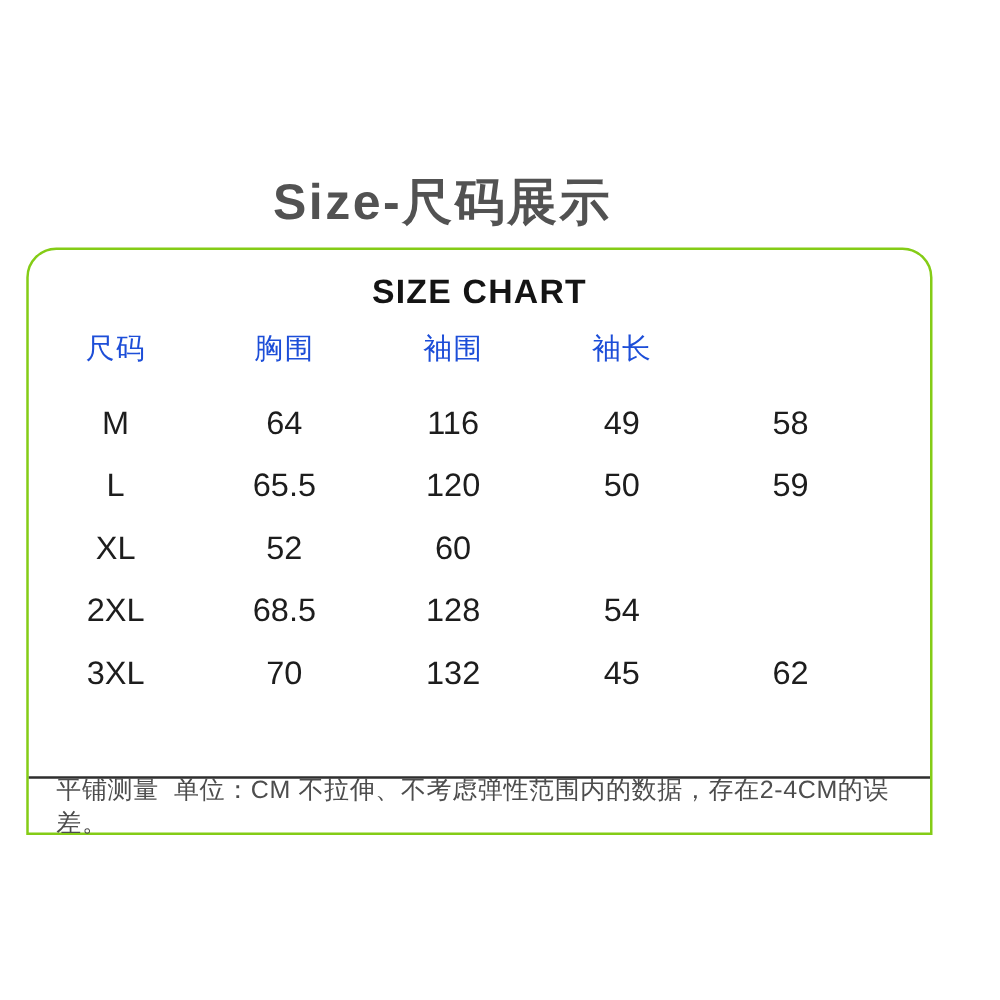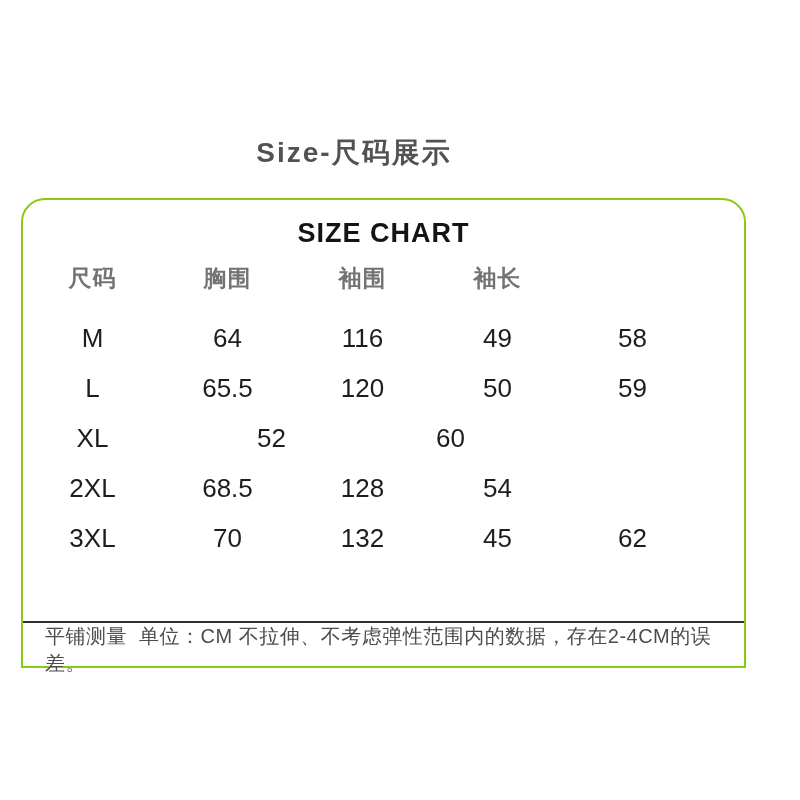--- a/index.html
+++ b/index.html
@@ -11,21 +11,21 @@
     background: #ffffff;
     font-family: "Liberation Sans", "DejaVu Sans", sans-serif;
     overflow: hidden;
   }
   .main-title {
     position: absolute;
     top: 134px;
     left: 0;
     width: 688px;
     text-align: center;
-    font-size: 28px;
+    font-size: 40px;
     font-weight: bold;
     letter-spacing: 2px;
     color: #525252;
     padding-left: 20px;
   }
   .chart-panel {
     position: absolute;
     left: 21px;
     top: 198px;
     width: 725px;
@@ -59,41 +59,41 @@
     display: flex;
     align-items: center;
   }
   .t-row > div {
     width: 20%;
     text-align: center;
   }
   .header-row { top: 61px; height: 34px; }
   .header-row > div {
     font-size: 23px;
-    color: #737373;
+    color: #1d4ed8;
     letter-spacing: 1px;
-    font-weight: bold;
   }
   .row-0 { top: 113px; }
   .row-1 { top: 163px; }
-  .row-2 { top: 213px; gap: 44px; }
+  .row-2 { top: 213px; }
   .row-3 { top: 263px; }
   .row-4 { top: 313px; justify-content: flex-end; }
   .data-row > div {
     font-size: 26px;
     color: #1d1d1d;
   }
   .note-bar {
     position: absolute;
     left: 0;
     bottom: 0;
     width: 100%;
     height: 45px;
     border-top: 2px solid #2e2e2e;
     display: flex;
+    align-items: center;
     padding-left: 22px;
     padding-right: 8px;
   }
   .note-text {
     font-size: 20px;
     color: #4d4d4d;
     white-space: pre-wrap;
     letter-spacing: 0.5px;
   }
 </style>

